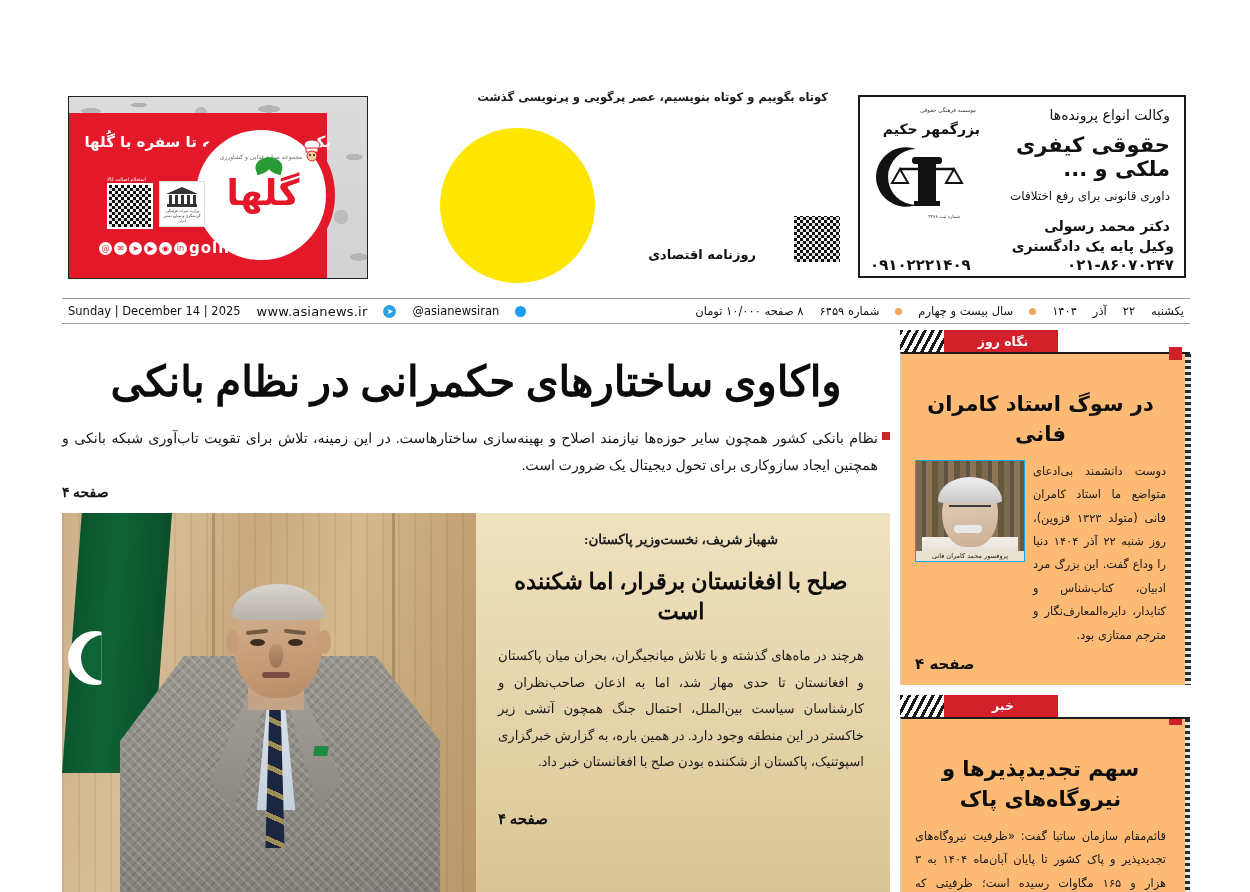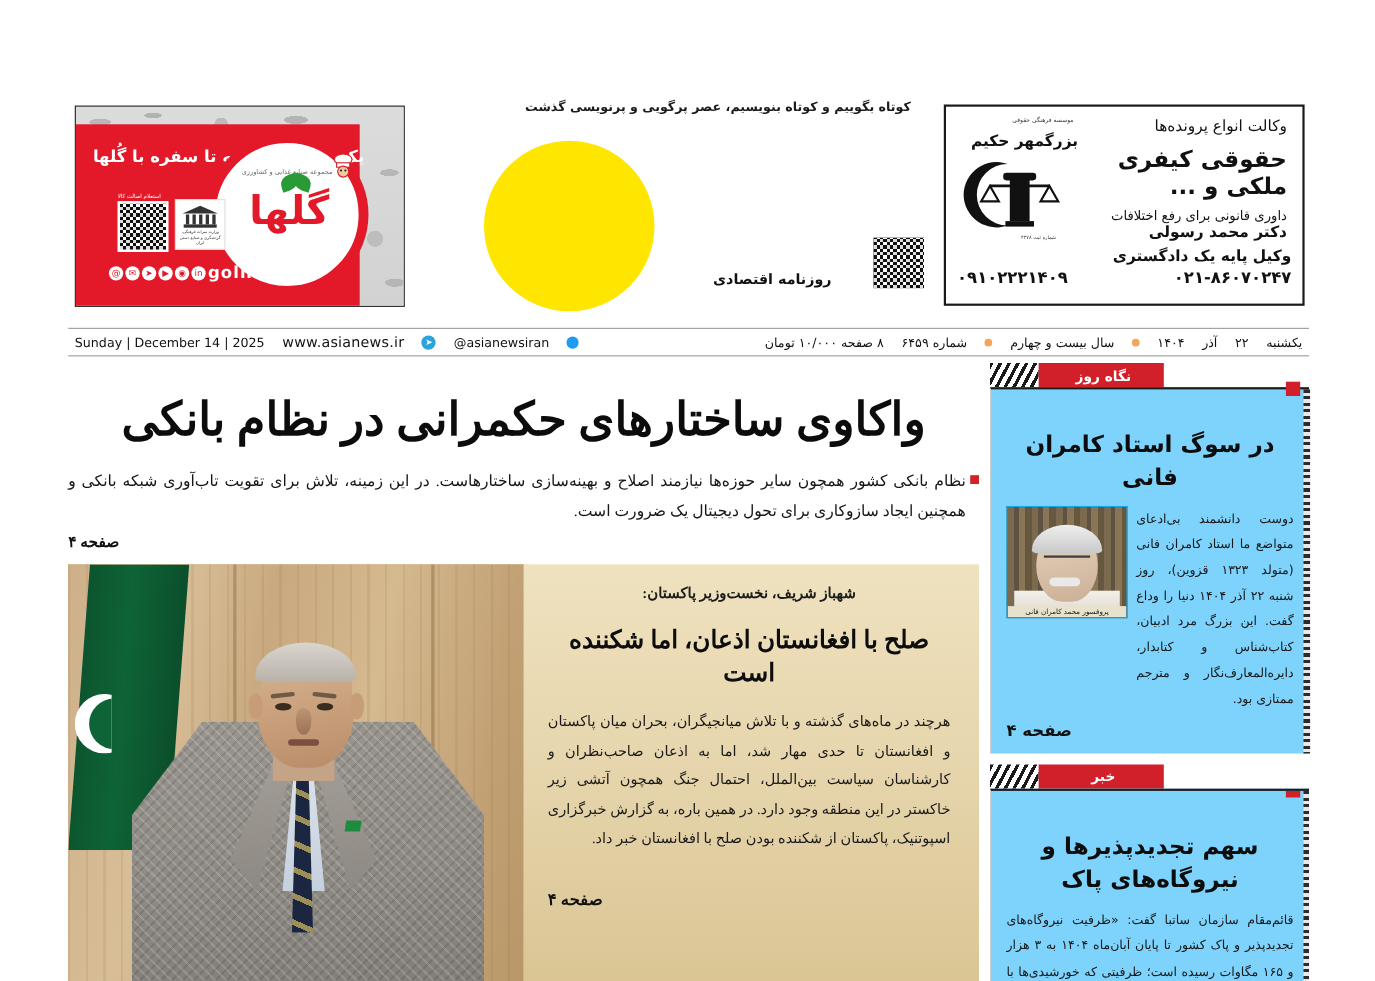--- a/index.html
+++ b/index.html
@@ -274,21 +274,21 @@
   .legal-emblem-bot {
     position: absolute;
     bottom: 2px; right: 22px;
     font-size: 4.5px;
     color: #333;
   }
   .legal-text { flex: 1 1 auto; text-align: right; padding-right: 4px; }
   .legal-l1 { font-size: 14px; color: #111; margin-top: 4px; }
   .legal-l2 { font-size: 21px; font-weight: bold; color: #111; margin-top: 10px; letter-spacing: -0.3px; text-align: right; }
   .legal-l3 { font-size: 12px; color: #111; margin-top: 8px; }
-  .legal-l4 { font-size: 14px; font-weight: bold; color: #111; margin-top: 0; }
+  .legal-l4 { font-size: 14px; font-weight: bold; color: #111; margin-top: 15px; }
   .legal-bottom {
     display: flex; justify-content: space-between; align-items: center;
     margin-top: 4px;
   }
   .legal-b-right { font-size: 14px; font-weight: bold; }
   .legal-phones {
     display: flex; justify-content: space-between; align-items: center;
     margin-top: 2px; font-size: 15px; font-weight: bold;
   }
 
@@ -586,24 +586,24 @@
     font-size: 12.5px;
     font-weight: bold;
     padding: 0 16px 0 20px;
     display: flex;
     align-items: center;
     letter-spacing: 2px;
     min-width: 78px;
     justify-content: center;
   }
   .card-body {
-    background: #7dd3fc;
+    background: #fdba74;
     border-top: 2px solid #1c1c1c;
     border-left: 1px solid #cfcfcf;
-    padding: 14px 14px 12px 14px;
+    padding: 14px 24px 12px 14px;
     position: relative;
   }
   .card-body::before {
     content: "";
     position: absolute;
     right: -1px; top: 0; bottom: 0;
     width: 6px;
     background: repeating-linear-gradient(180deg,
       #2b2b2b 0 3px, #e8e8e8 3px 6px);
   }
@@ -845,21 +845,21 @@
     <div class="lead-deck">
       <span class="deck-bullet"></span>
       <span>نظام بانکی کشور همچون سایر حوزه‌ها نیازمند اصلاح و بهینه‌سازی ساختارهاست. در این زمینه، تلاش برای تقویت تاب‌آوری شبکه بانکی و همچنین ایجاد سازوکاری برای تحول دیجیتال یک ضرورت است.</span>
     </div>
     <div class="lead-page-ref">صفحه ۴</div>
 
     <div class="lower-block">
 
       <div class="story-col">
         <div class="story-kicker">شهباز شریف، نخست‌وزیر پاکستان:</div>
-        <h2 class="story-headline">صلح با افغانستان اذعان، اما شکننده است</h2>
+        <h2 class="story-headline">صلح با افغانستان برقرار، اما شکننده است</h2>
         <div class="story-body">هرچند در ماه‌های گذشته و با تلاش میانجیگران، بحران میان پاکستان و افغانستان تا حدی مهار شد، اما به اذعان صاحب‌نظران و کارشناسان سیاست بین‌الملل، احتمال جنگ همچون آتشی زیر خاکستر در این منطقه وجود دارد. در همین باره، به گزارش خبرگزاری اسپوتنیک، پاکستان از شکننده بودن صلح با افغانستان خبر داد.</div>
         <div class="story-page-ref">صفحه ۴</div>
       </div>
 
       <div class="photo-col">
         <div class="ph-wall"></div>
         <div class="ph-panel-line" style="left:150px"></div>
         <div class="ph-panel-line" style="left:330px"></div>
         <div class="ph-flag">
           <div class="ph-flag-green"></div>

